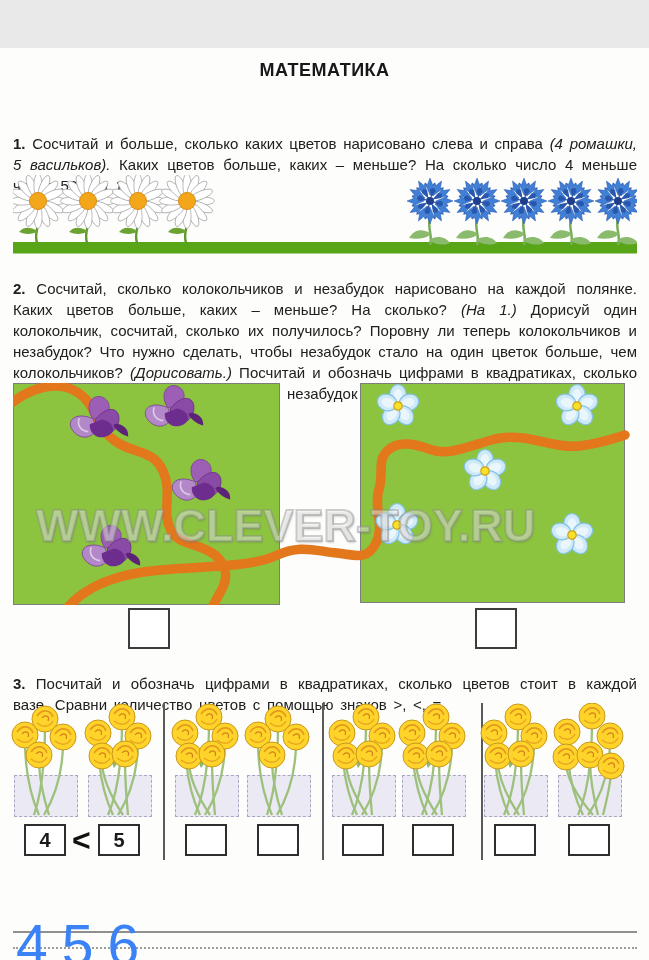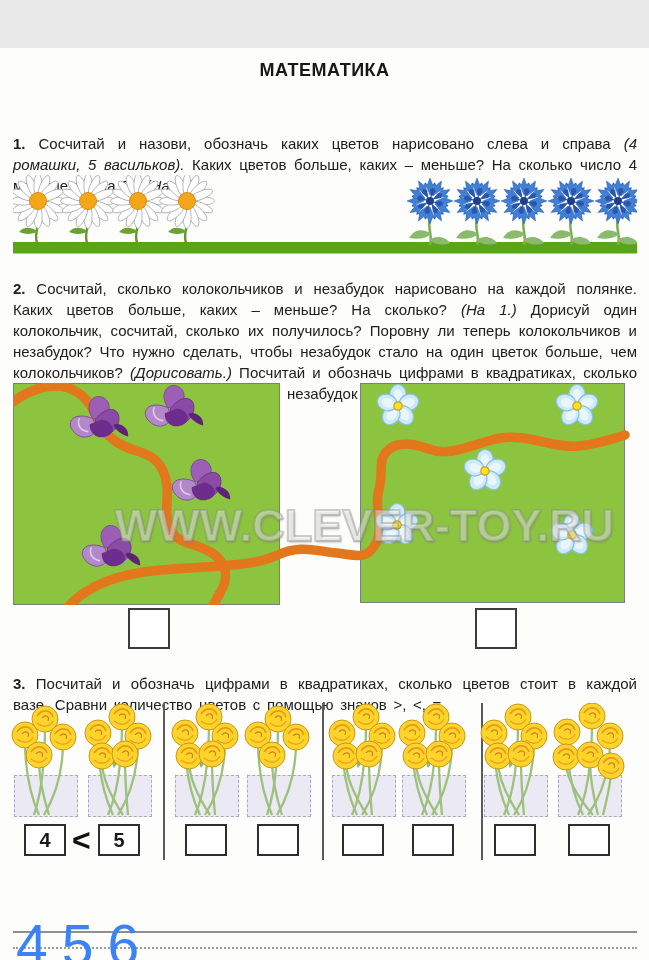--- a/index.html
+++ b/index.html
@@ -11,21 +11,21 @@
   .subtitle{left:0;top:40px;width:649px;text-align:center;font-size:17px;font-weight:bold;word-spacing:5px;}
   
   .task{left:13px;width:624px;font-size:15px;line-height:21px;text-align:justify;word-spacing:2.5px;color:#202020;}
   .task b{font-weight:bold;}
   .task i{font-style:italic;}
   .t1{top:70px;} .t2{top:215px;} .t3{top:610px;}
   .t4{top:848px;text-align:left;}
   
   .gsq{width:38px;height:37px;border:2px solid #3c3c3c;background:#fff;text-align:center;font-size:20px;line-height:37px;}
   
-  .wmark{left:36px;top:452px;width:578px;text-align:right;font-size:45px;font-weight:800;
+  .wmark{left:36px;top:452px;width:578px;text-align:left;font-size:45px;font-weight:800;
          letter-spacing:0px;color:rgba(250,250,250,0.42);-webkit-text-stroke:2px rgba(135,135,135,0.42);
          text-shadow:1px 2px 2px rgba(100,100,100,0.25);white-space:nowrap;pointer-events:none;}
   
   .vdiv{width:2px;background:#5a5a5a;top:655px;height:157px;}
   .vase{background:#ebe9f4;border:1px dashed #aaa6bf;width:62px;height:40px;top:727px;}
   .abox{width:38px;height:28px;border:2px solid #2e2e2e;background:#fff;top:776px;
         text-align:center;font-size:20px;line-height:28px;font-weight:bold;color:#1a1a1a;}
   .cmp{top:774px;font-size:32px;font-weight:800;color:#111;}
   
   .wline{left:13px;width:624px;height:2px;background:#8f8f8f;}
@@ -36,21 +36,21 @@
   svg{display:block;}
 </style>
 </head>
 <body>
 
 <div id="page">
 
   <div class="abs title">МАТЕМАТИКА</div>
 
   <p class="abs task t1"><b>1.</b>
-    <span>Сосчитай и назови, обозначь каких цветов нарисовано слева и справа</span>
+    <span>Сосчитай и больше, сколько каких цветов нарисовано слева и справа</span>
     <i>(4 ромашки, 5 васильков).</i>
     <span>Каких цветов больше, каких – меньше? На сколько число 4 меньше числа 5?</span>
     <i>(На 1.)</i></p>
 
   <svg id="meadow-svg" class="abs" style="left:13px;top:127px;" width="624" height="80" viewBox="0 0 624 80">
       <rect x="0" y="67" width="624" height="11.5" fill="#58a517"></rect>
       <use href="#sym-daisy" transform="translate(25,26)" xlink:href="#sym-daisy"></use>
       <use href="#sym-daisy" transform="translate(75,26)" xlink:href="#sym-daisy"></use>
       <use href="#sym-daisy" transform="translate(125,26)" xlink:href="#sym-daisy"></use>
       <use href="#sym-daisy" transform="translate(174,26)" xlink:href="#sym-daisy"></use>

